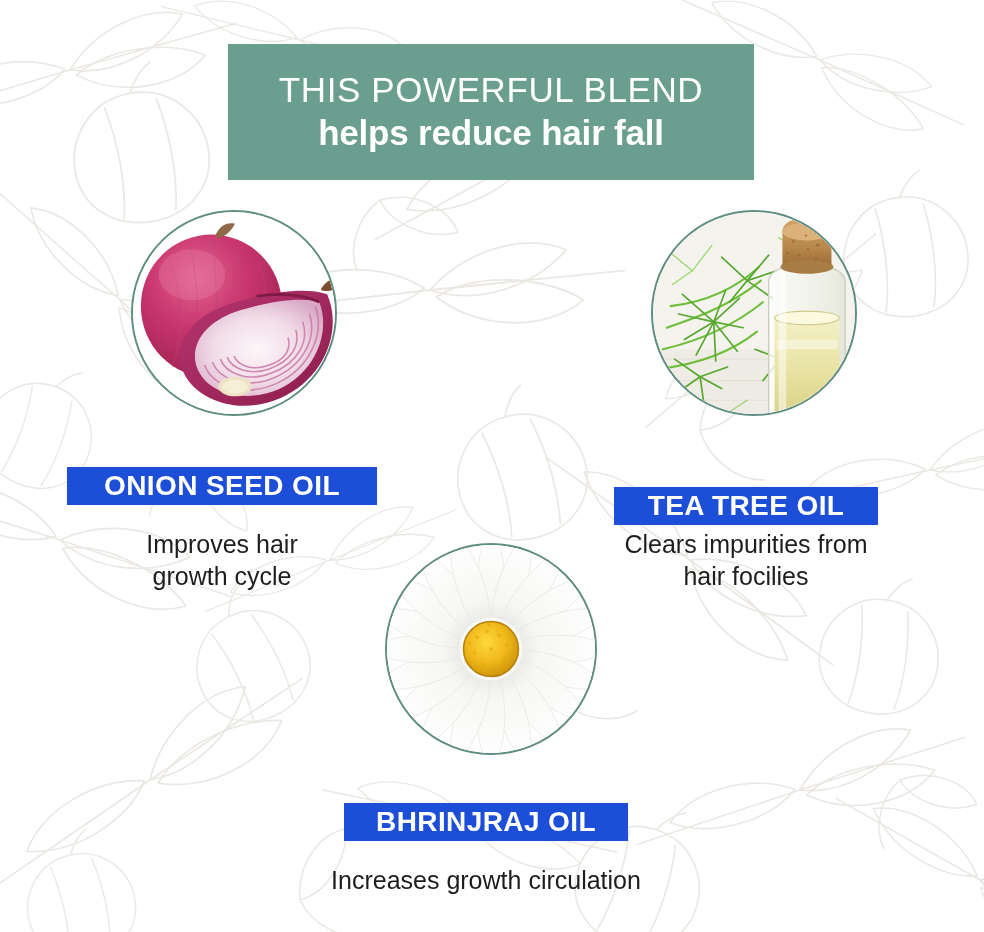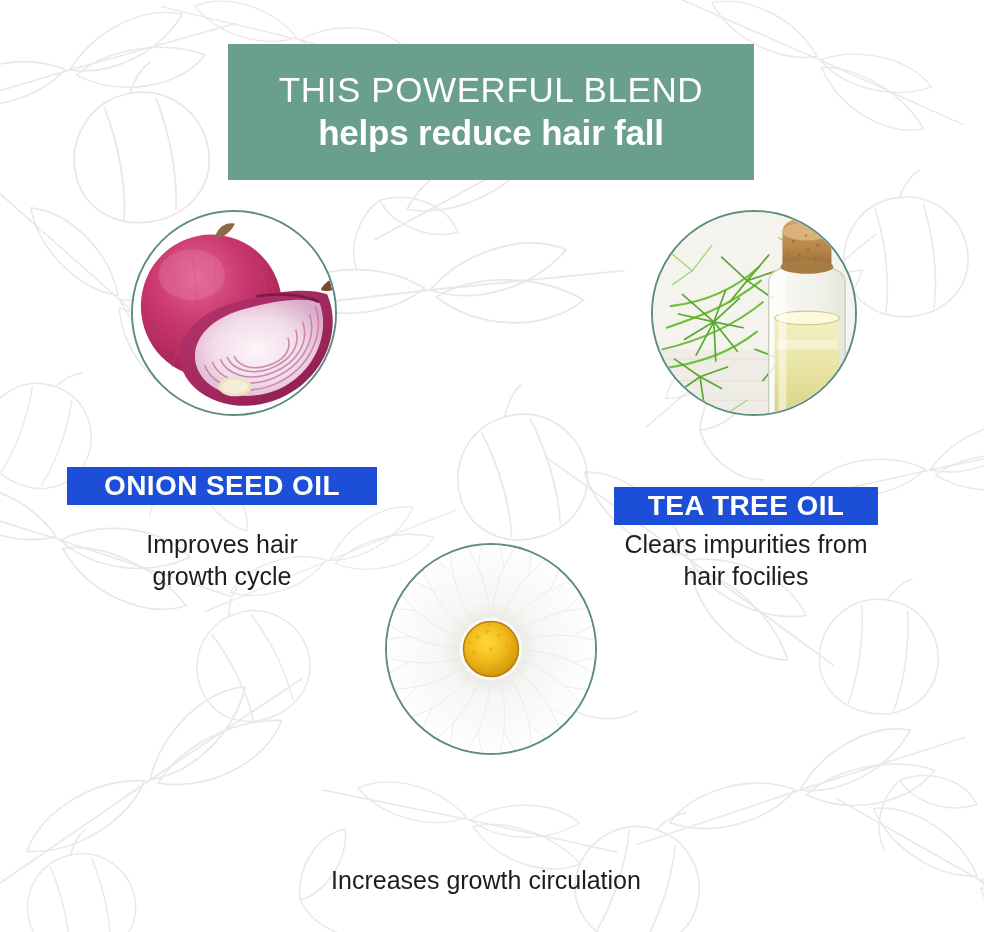--- a/index.html
+++ b/index.html
@@ -431,20 +431,21 @@
               <circle cx="0" cy="0" r="2.1"></circle>
           </g>
           <circle r="28" fill="none" stroke="#b8820a" stroke-width="1.6"></circle>
         </g>
       </g>
     </svg>
   </div>
 
   <div class="badge" id="badge-onion">ONION SEED OIL</div>
   <div class="badge" id="badge-teatree">TEA TREE OIL</div>
+  <div class="badge" id="badge-bhrinjraj">BHRINJRAJ OIL</div>
 
   <div class="desc" id="desc-teatree">Clears impurities from
 hair focilies</div>
   <div class="desc" id="desc-onion">Improves hair
 growth cycle</div>
   <div class="desc" id="desc-bhrinjraj">Increases growth circulation</div>
 
 </div>
 
 </body></html>

